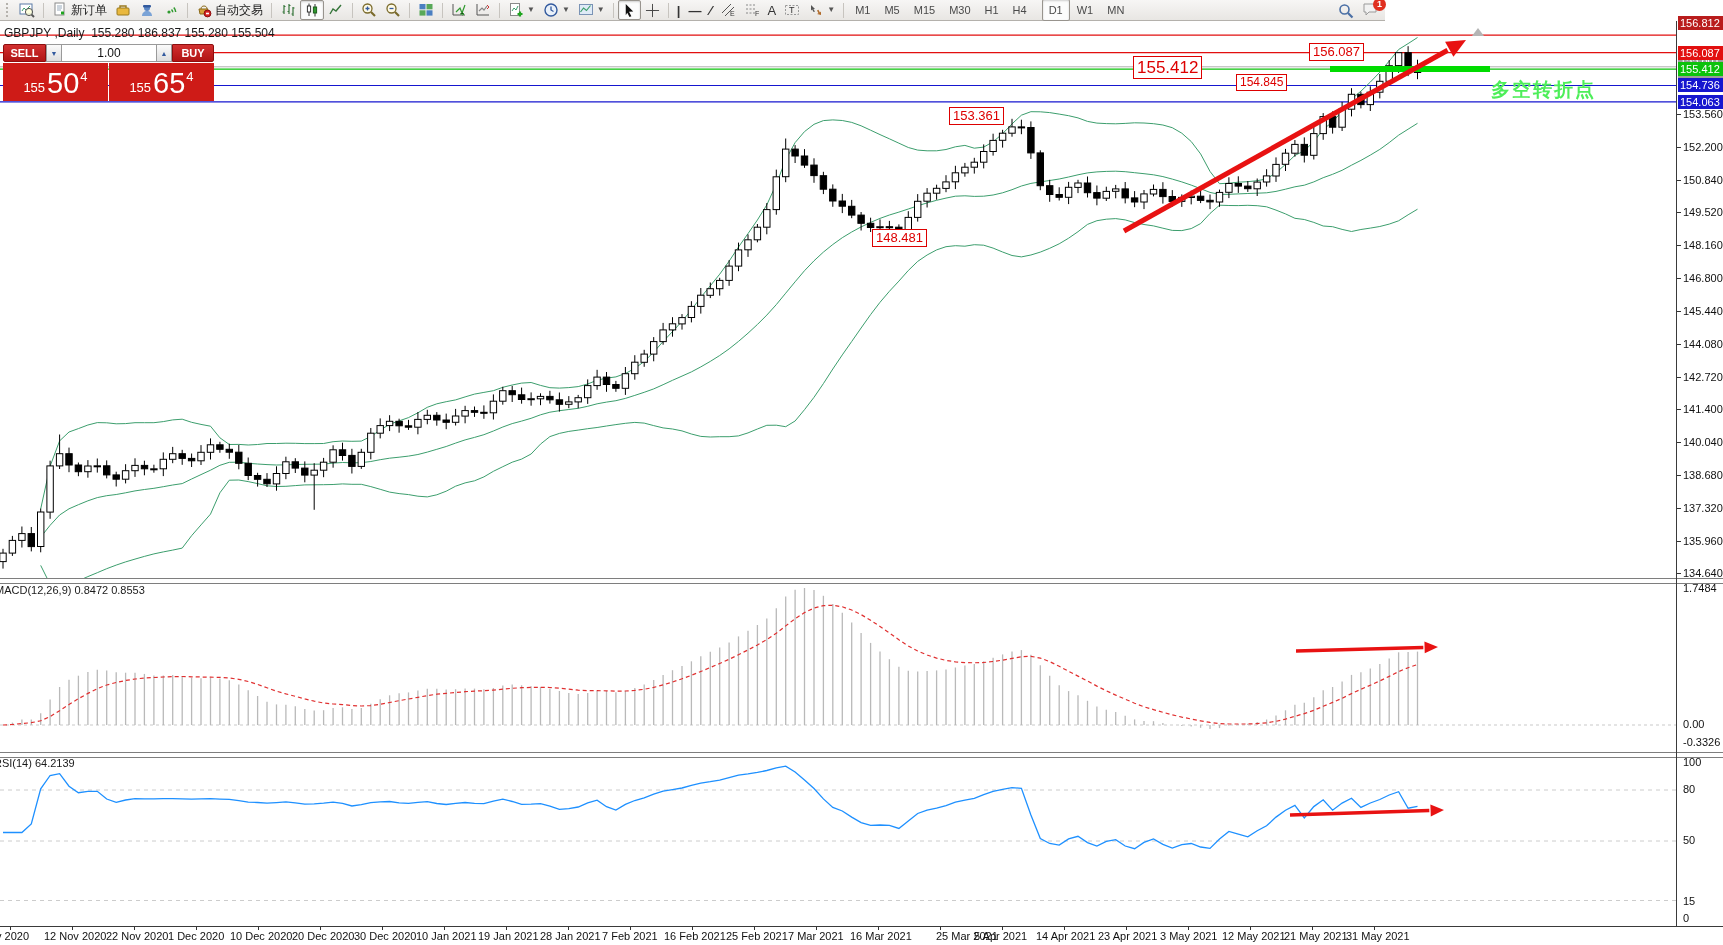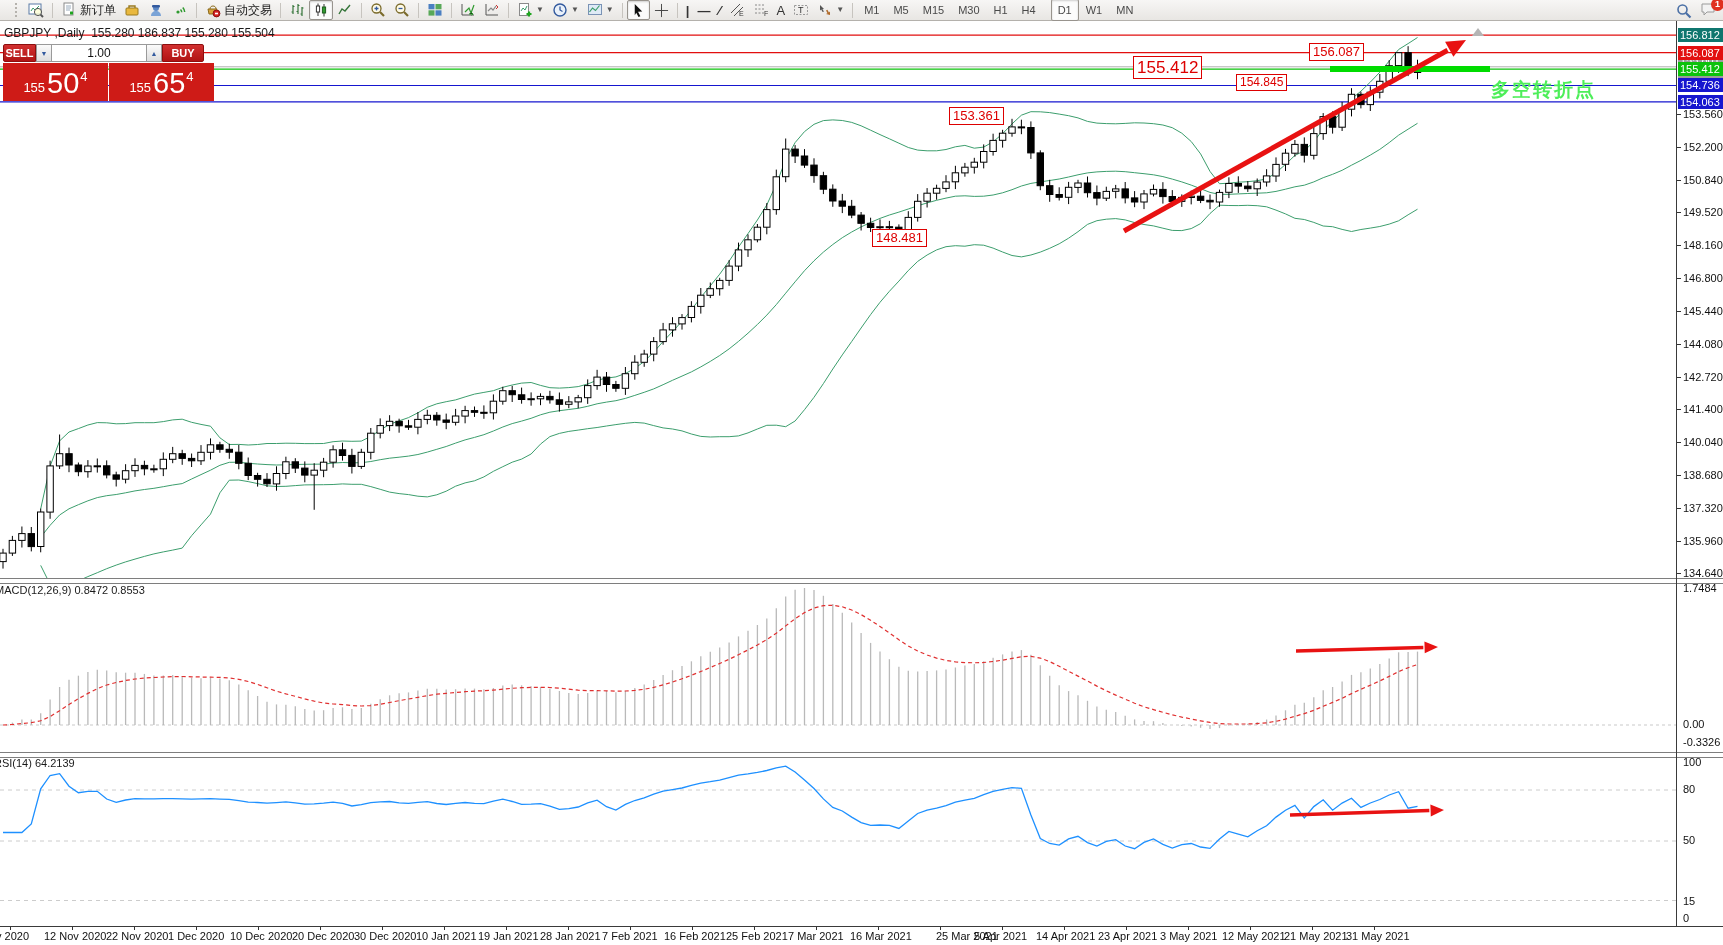--- a/index.html
+++ b/index.html
@@ -1,21 +1,21 @@
 <!DOCTYPE html>
 <html><head>
 <meta charset="utf-8">
 <style>
   html,body{margin:0;padding:0;background:#fff;}
   body{width:1723px;height:945px;position:relative;overflow:hidden;
        font-family:"Liberation Sans",sans-serif;-webkit-font-smoothing:antialiased;}
   
-  #toolbar{position:absolute;top:0;left:0;width:1723px;height:21px;z-index:50;
+  #toolbar{position:absolute;top:0;left:0;width:1385px;height:21px;z-index:50;
     background:linear-gradient(#f7f6f5,#e8e6e3);border-bottom:1px solid #b4b1ac;
-    display:flex;align-items:center;padding:0 12px;box-sizing:border-box;}
+    display:flex;align-items:center;padding:0 3px;box-sizing:border-box;}
   .tb-btn{height:18px;display:flex;align-items:center;justify-content:center;gap:3px;
     padding:0 3px;border:1px solid transparent;border-radius:2px;font-size:11px;color:#333;cursor:default;}
   .tb-btn.pressed{border:1px solid #98948e;background:#fcfcfc;box-shadow:inset 0 1px 2px rgba(0,0,0,.18);}
   .tb-sep{width:1px;height:15px;background:#c7c4bf;margin:0 4px;flex:none;}
   .tb-grip{width:4px;height:14px;border-left:2px dotted #b5b2ad;margin:0 3px;flex:none;}
   .tb-label{font-size:12px;color:#222;white-space:nowrap;}
   .caret{font-size:8px;color:#555;line-height:1;}
   .glyph{font-size:13px;color:#333;font-weight:bold;line-height:1;}
   .tf{font-size:11px;color:#4a4a4a;padding:1px 6px;}
   #tb-right{position:absolute;right:6px;top:1px;display:flex;align-items:center;gap:8px;}
@@ -37,21 +37,21 @@
   .ind-axis{position:absolute;left:1683px;width:44px;font-size:11px;color:#111;z-index:6;}
   #symbol-title{position:absolute;left:4px;top:26px;font-size:12px;color:#1a1a1a;z-index:8;white-space:pre;}
   .price-note{position:absolute;border:1px solid #dd0000;color:#dd0000;background:#fff;
     padding:0 3px;z-index:9;white-space:nowrap;line-height:1.25;}
   #cn-note{position:absolute;color:#4dee59;font-weight:bold;z-index:9;letter-spacing:2px;text-align:center;}
   
   #trade-widget{position:absolute;left:3px;top:44px;width:211px;z-index:10;font-family:"Liberation Sans",sans-serif;}
   #tw-row1{display:flex;height:18px;}
   #sell-btn,#buy-btn{background:linear-gradient(#d23030,#b01414);color:#fff;font-size:11px;font-weight:bold;
     display:flex;align-items:center;justify-content:center;border:1px solid #8d0f0f;box-sizing:border-box;}
-  #sell-btn{width:33px;border-radius:2px 0 0 2px;}
+  #sell-btn{width:43px;border-radius:2px 0 0 2px;}
   #buy-btn{width:42px;border-radius:0 2px 2px 0;}
   .spin{width:16px;background:linear-gradient(#fbfbfb,#dedede);border:1px solid #9a9a9a;box-sizing:border-box;
     display:flex;align-items:center;justify-content:center;font-size:7px;color:#335a9e;}
   #volume-field{width:94px;background:#fff;border:1px solid #9a9a9a;border-left:none;border-right:none;
     box-sizing:border-box;font-size:12px;color:#111;display:flex;align-items:center;justify-content:center;}
   #tw-row2{display:flex;height:38px;margin-top:1px;gap:1px;}
   .big-quote{flex:1;background:#ce1b17;color:#fff;display:flex;align-items:flex-end;
     justify-content:center;padding-bottom:3px;}
   .bq-base{font-size:13px;margin-right:2px;margin-bottom:3px;}
   .bq-big{font-size:29px;line-height:0.95;}
@@ -1110,21 +1110,21 @@
     <div class="px-tickmark" style="top:475px"></div>
     <div class="px-tick" style="top:469px">138.680</div>
     <div class="px-tickmark" style="top:508px"></div>
     <div class="px-tick" style="top:502px">137.320</div>
     <div class="px-tickmark" style="top:541px"></div>
     <div class="px-tick" style="top:535px">135.960</div>
     <div class="px-tickmark" style="top:573px"></div>
     <div class="px-tick" style="top:567px">134.640</div>
     <div class="px-badge" style="top:53px;background:#9b9b9b;color:#ffffff;z-index:6">155.801</div>
     <div class="px-badge" style="top:76px;background:#9b9b9b;color:#ffffff;z-index:6">154.845</div>
-    <div class="px-badge" style="top:28px;background:#0f766e;color:#ffffff;z-index:7">156.812</div>
+    <div class="px-badge" style="top:16px;background:#b91c1c;color:#ffffff;z-index:7">156.812</div>
     <div class="px-badge" style="top:46px;background:#e20f0f;color:#ffffff;z-index:7">156.087</div>
     <div class="px-badge" style="top:62px;background:#0bc20b;color:#ffffff;z-index:7">155.412</div>
     <div class="px-badge" style="top:78px;background:#1616cf;color:#ffffff;z-index:7">154.736</div>
     <div class="px-badge" style="top:95px;background:#1616cf;color:#ffffff;z-index:7">154.063</div>
   </div>
 <div id="indicator-axes">
     <div class="ind-axis" style="top:582px">1.7484</div>
     <div class="ind-axis" style="top:718px">0.00</div>
     <div class="ind-axis" style="top:736px">-0.3326</div>
     <div class="ind-axis" style="top:756px">100</div>

